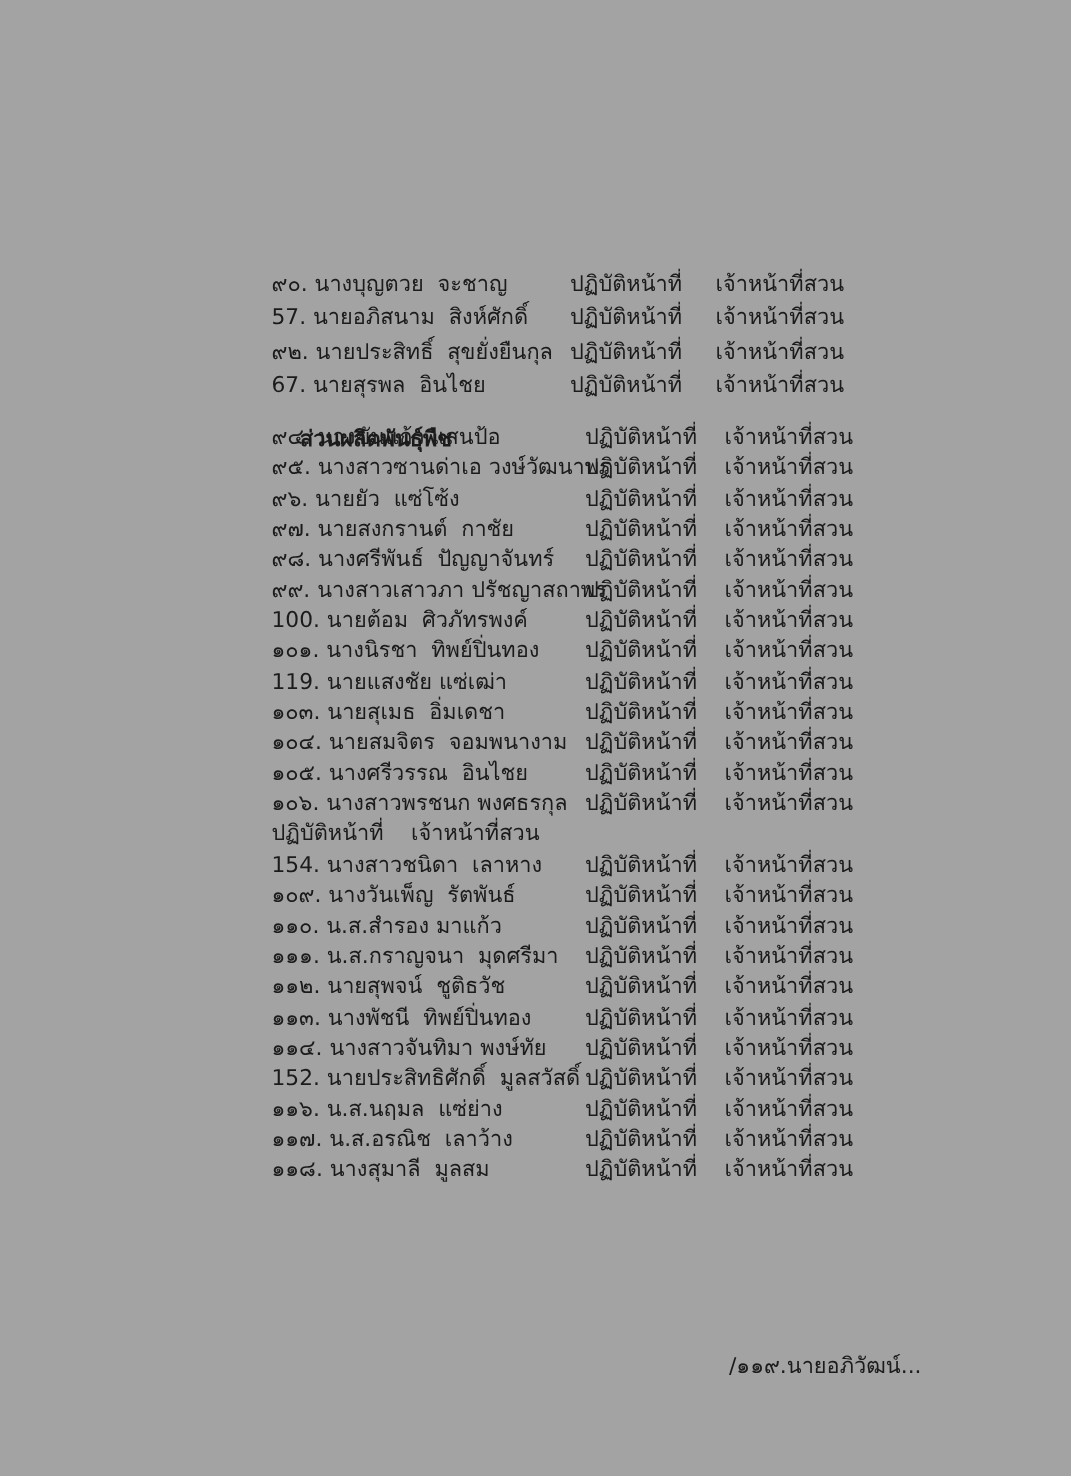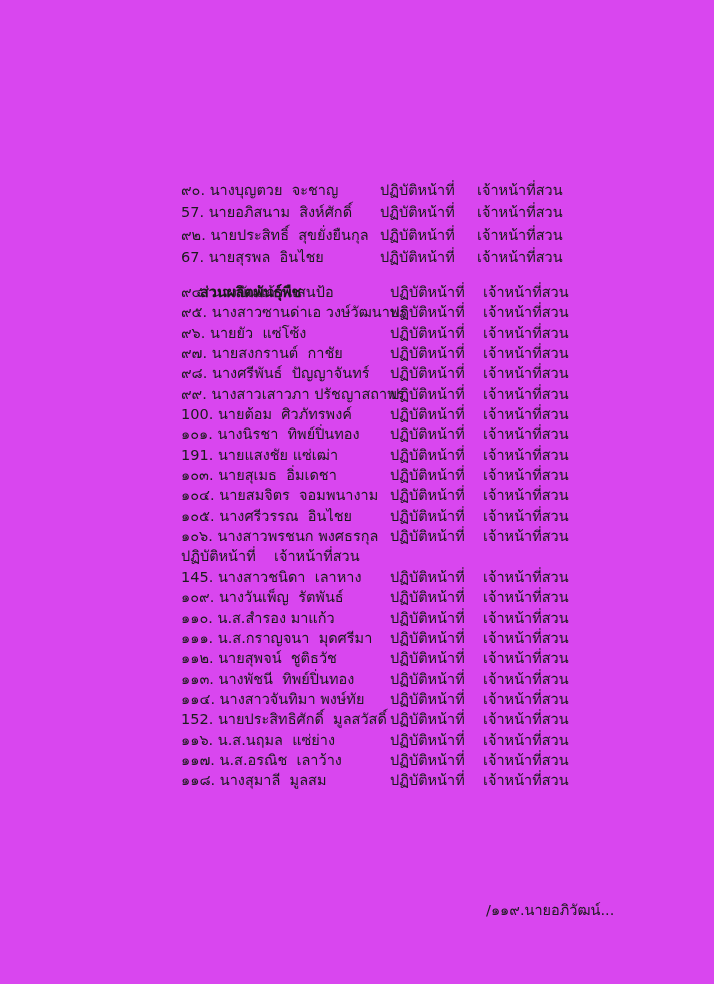--- a/index.html
+++ b/index.html
@@ -1,20 +1,20 @@
 <!DOCTYPE html>
 <html lang="th"><head>
 <meta charset="utf-8">
 <style>
   html, body { margin: 0; padding: 0; background: #ffffff; }
   .page {
     position: relative;
     width: 714px;
     height: 984px;
-    background: #d946ef;
+    background: #a3a3a3;
     overflow: hidden;
     font-family: "DejaVu Sans", sans-serif;
     color: #1b1b1b;
   }
   .block { position: absolute; left: 181px; }
   #block1 { top: 182px; }
   #block2 { top: 284px; }
   .row { display: flex; align-items: flex-start; }
   #block1 .row { height: 22.4px; }
   #block2 .row { height: 20.35px; }
@@ -106,21 +106,21 @@
         <span class="cell name">100. นายต้อม  ศิวภัทรพงค์</span>
         <span class="cell duty">ปฏิบัติหน้าที่</span>
         <span class="cell pos">เจ้าหน้าที่สวน</span>
       </div>
       <div class="row">
         <span class="cell name">๑๐๑. นางนิรชา  ทิพย์ปิ่นทอง</span>
         <span class="cell duty">ปฏิบัติหน้าที่</span>
         <span class="cell pos">เจ้าหน้าที่สวน</span>
       </div>
       <div class="row">
-        <span class="cell name">191. นายแสงชัย แซ่เฒ่า</span>
+        <span class="cell name">119. นายแสงชัย แซ่เฒ่า</span>
         <span class="cell duty">ปฏิบัติหน้าที่</span>
         <span class="cell pos">เจ้าหน้าที่สวน</span>
       </div>
       <div class="row">
         <span class="cell name">๑๐๓. นายสุเมธ  อิ่มเดชา</span>
         <span class="cell duty">ปฏิบัติหน้าที่</span>
         <span class="cell pos">เจ้าหน้าที่สวน</span>
       </div>
       <div class="row">
         <span class="cell name">๑๐๔. นายสมจิตร  จอมพนางาม</span>
@@ -135,21 +135,21 @@
       <div class="row">
         <span class="cell name">๑๐๖. นางสาวพรชนก พงศธรกุล</span>
         <span class="cell duty">ปฏิบัติหน้าที่</span>
         <span class="cell pos">เจ้าหน้าที่สวน</span>
       </div>
       <div class="row">
         <span class="cell duty">ปฏิบัติหน้าที่</span>
         <span class="cell pos">เจ้าหน้าที่สวน</span>
       </div>
       <div class="row">
-        <span class="cell name">145. นางสาวชนิดา  เลาหาง</span>
+        <span class="cell name">154. นางสาวชนิดา  เลาหาง</span>
         <span class="cell duty">ปฏิบัติหน้าที่</span>
         <span class="cell pos">เจ้าหน้าที่สวน</span>
       </div>
       <div class="row">
         <span class="cell name">๑๐๙. นางวันเพ็ญ  รัตพันธ์</span>
         <span class="cell duty">ปฏิบัติหน้าที่</span>
         <span class="cell pos">เจ้าหน้าที่สวน</span>
       </div>
       <div class="row">
         <span class="cell name">๑๑๐. น.ส.สำรอง มาแก้ว</span>

